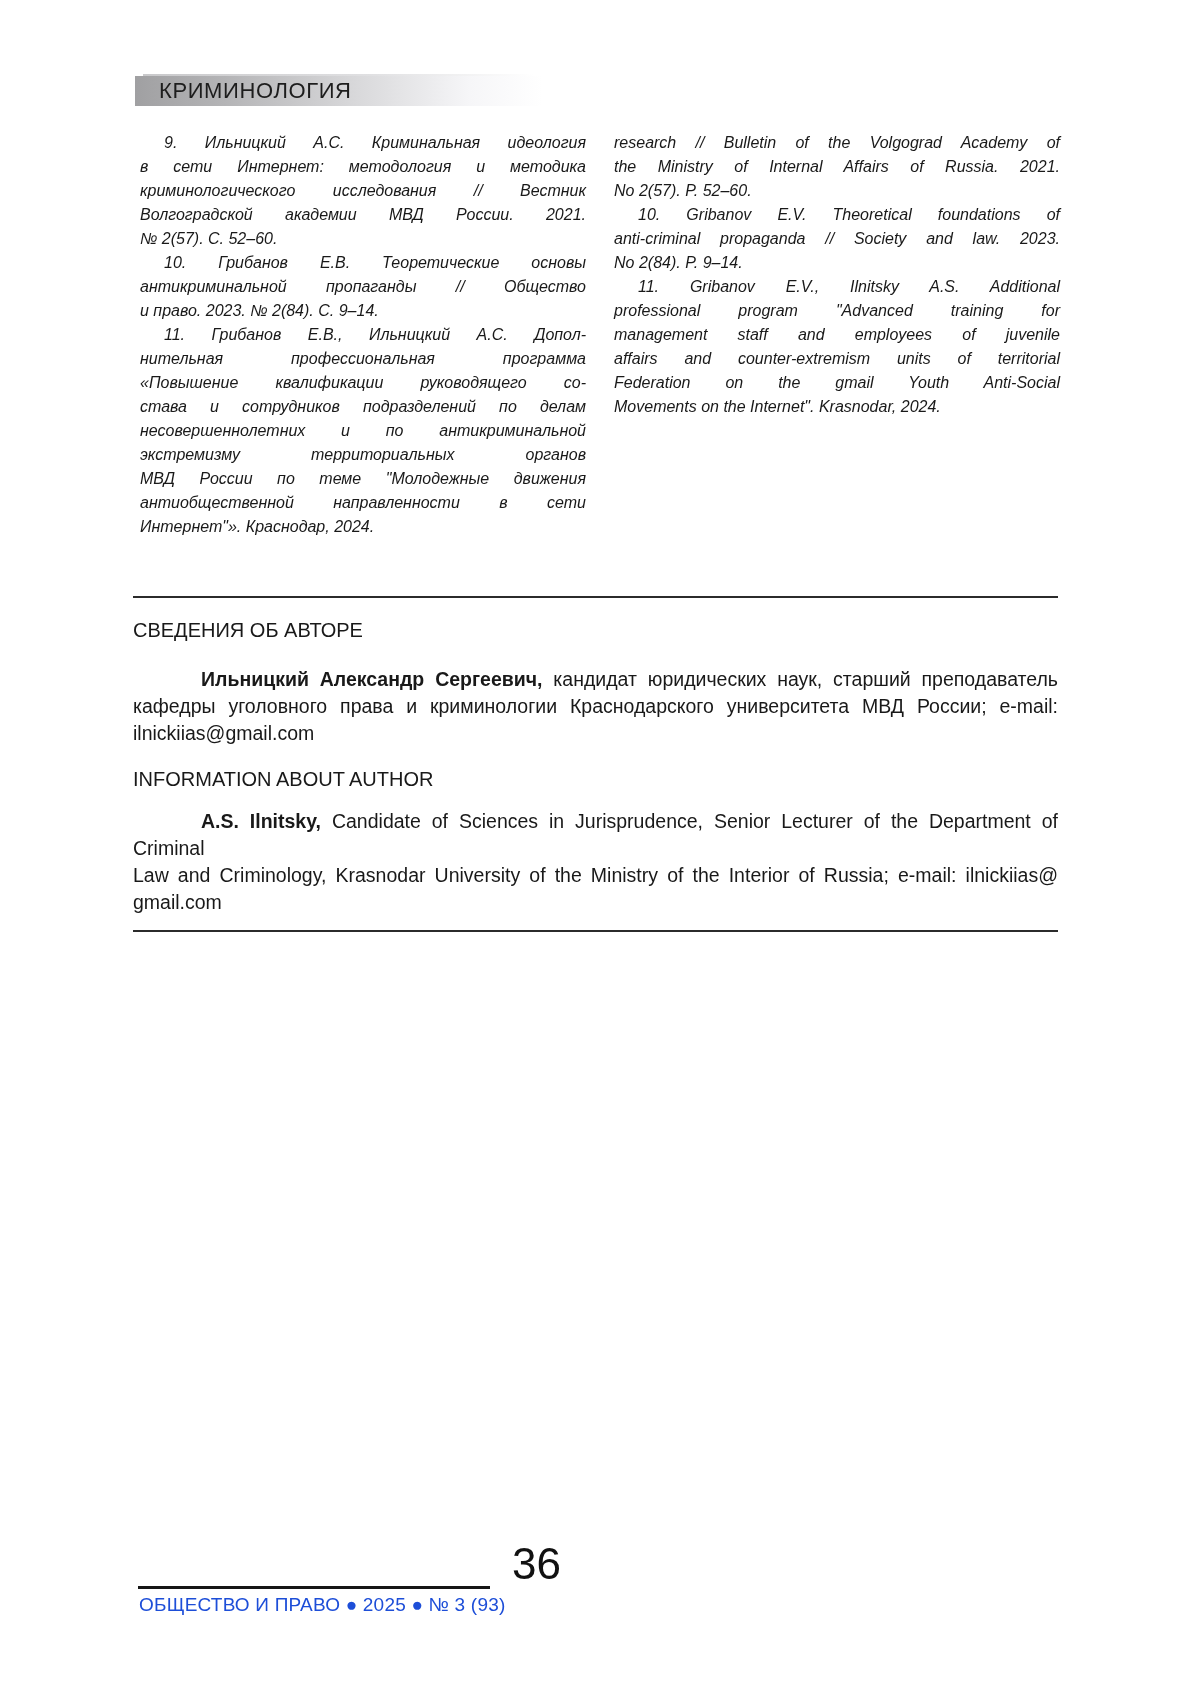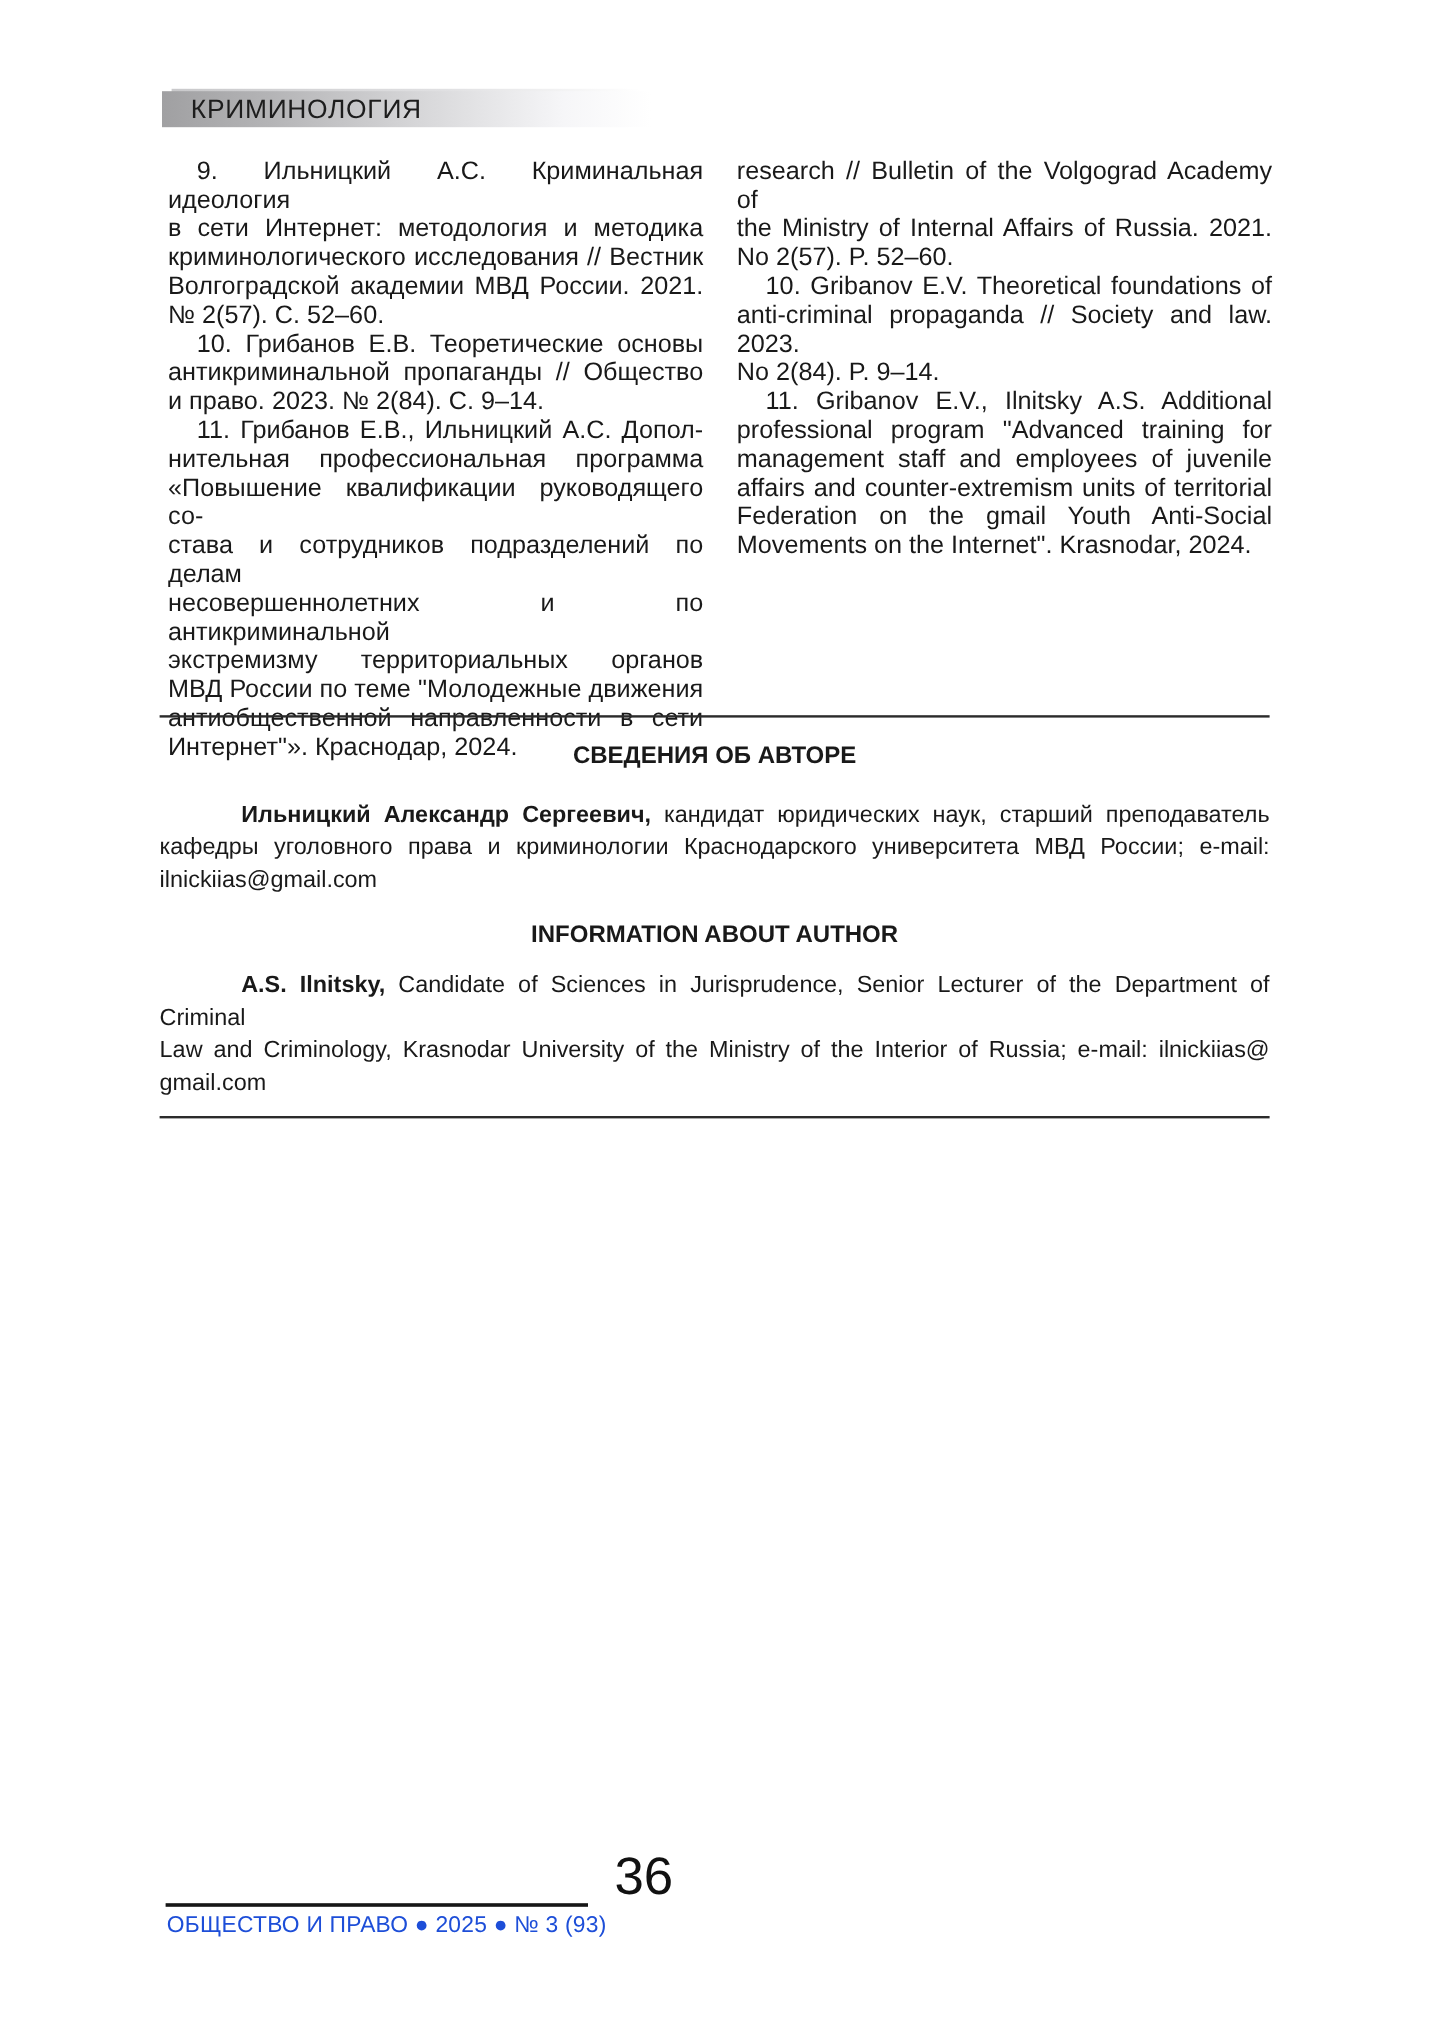--- a/index.html
+++ b/index.html
@@ -16,34 +16,34 @@
   .secbar{
     position:absolute;left:135px;top:76px;width:408px;height:30px;box-sizing:border-box;
     background:linear-gradient(to right,#a0a0a2 0%,#b4b4b6 22%,#d6d6d8 52%,#f6f6f8 82%,#ffffff 100%);
     display:flex;align-items:center;padding-left:24px;
     font-size:22px;letter-spacing:0.6px;color:#1d1d1d;
   }
   
   .refs{
     position:absolute;left:140px;top:131px;width:920px;
     display:flex;gap:28px;
-    font-size:21px;line-height:24px;
+    font-style:italic;font-size:16px;line-height:24px;
   }
   .refcol{flex:1;min-width:0;}
   .par{margin:0;}
   .jline{text-align:justify;text-align-last:justify;}
   .jline.first{text-indent:24px;}
   .jline.last{text-align-last:left;}
   
   .author{
     position:absolute;left:133px;top:596px;width:925px;
     font-size:19.5px;line-height:27px;
   }
   .rule{height:2px;background:#2b2b2b;}
-  .h-center{margin-top:20px;text-align:center;font-weight:bold;font-size:20px;line-height:24px;}
+  .h-center{margin-top:20px;text-align:left;font-weight:normal;font-size:20px;line-height:24px;}
   .apar{margin-top:24px;}
   .apar .jline.first{text-indent:25px;}
   .h-en{}
   .apar-en{margin-top:17px;}
   .rule2{margin-top:14px;}
   .bold{font-weight:bold;margin-left:43px;}
   
   .footer-rule{position:absolute;left:138px;top:1586px;width:352px;height:3px;background:#161616;}
   .pagenum{position:absolute;left:512px;top:1542px;font-size:44px;font-weight:normal;line-height:44px;color:#111;}
   .jfooter{position:absolute;left:139px;top:1593px;font-size:19px;line-height:24px;letter-spacing:0.2px;color:#1d4ed8;}

